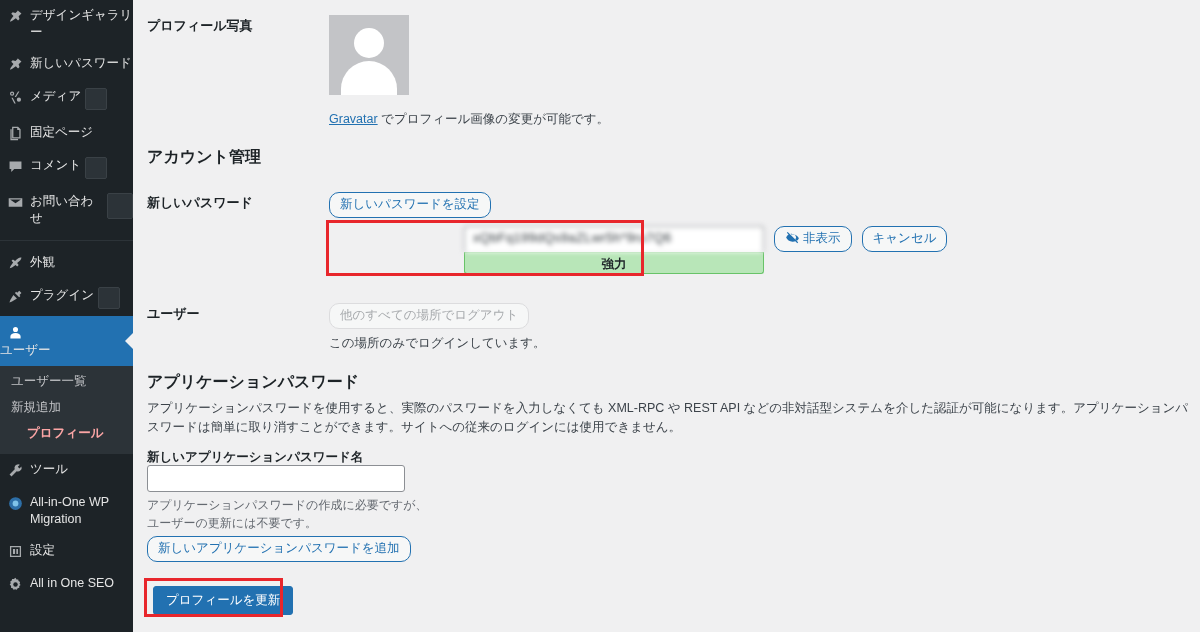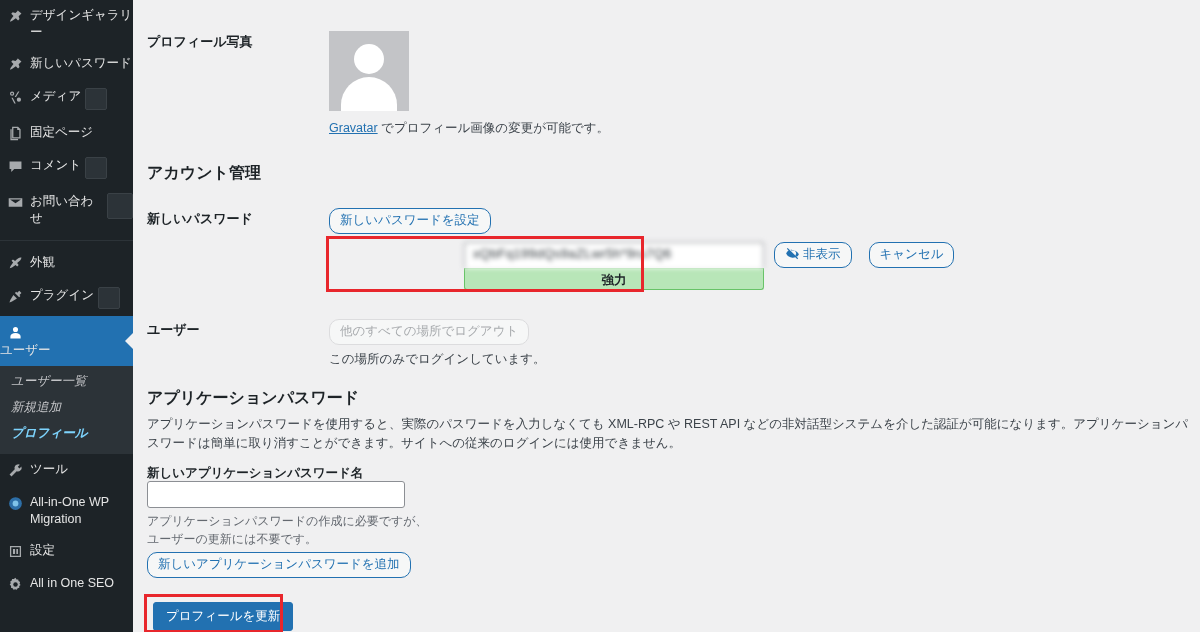--- a/index.html
+++ b/index.html
@@ -83,34 +83,34 @@
   .submenu {
     background: #2c3338;
     padding: 2px 0 8px 0;
   }
   .submenu .sub-item {
     padding: 5px 0 5px 11px;
     font-size: 12.5px;
     line-height: 16px;
     color: #c3c4c7;
     cursor: pointer;
-    font-style: italic;
   }
   .submenu .sub-item.current {
-    color: #7dd3fc;
+    color: #fca5a5;
     font-weight: bold;
+    margin-left: 16px;
   }
 
   
   .svgicon { width: 17px; height: 17px; display: inline-block; vertical-align: -3px; fill: currentColor; }
 
   
   #wpbody {
     position: absolute;
-    top: 16px; left: 133px;
+    top: 0; left: 133px;
     width: 1067px; height: 448px;
     background: #f0f0f1;
     padding: 0;
   }
 
   h2.section-title {
     font-size: 16px;
     font-weight: bold;
     color: #1d2327;
     margin: 0;
@@ -150,21 +150,21 @@
   }
   .avatar .body {
     position: absolute;
     left: 50%; top: 46px;
     width: 56px; height: 52px;
     margin-left: -28px;
     background: #fff;
     border-radius: 28px 28px 0 0;
   }
   .gravatar-line {
-    margin-top: 9px;
+    margin-top: 16px;
     font-size: 12.5px;
     color: #3c434a;
   }
   .gravatar-line a {
     color: #2271b1;
     text-decoration: underline;
   }
 
   .button {
     display: inline-block;
@@ -232,21 +232,21 @@
     font-weight: bold;
     color: #1d2327;
     background: #b8e6b8;
     border: 1px solid #68c368;
     border-radius: 0 0 3px 3px;
     border-top: 1px solid #9dd89d;
   }
   .pw-buttons {
     margin-left: 10px;
     display: flex;
-    gap: 17px;
+    gap: 10px;
     padding-top: 0px;
   }
   .eye-icon { width: 15px; height: 15px; vertical-align: -3px; margin-right: 3px; fill: #2271b1; }
 
   .redbox {
     position: absolute;
     border: 3px solid #e8262c;
     pointer-events: none;
   }
 

